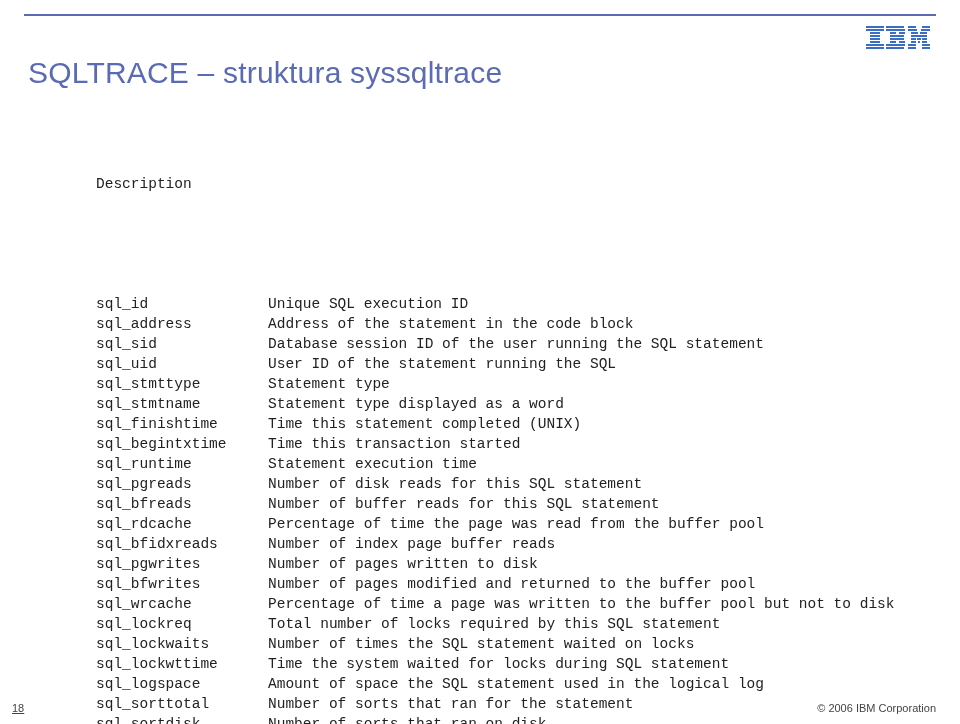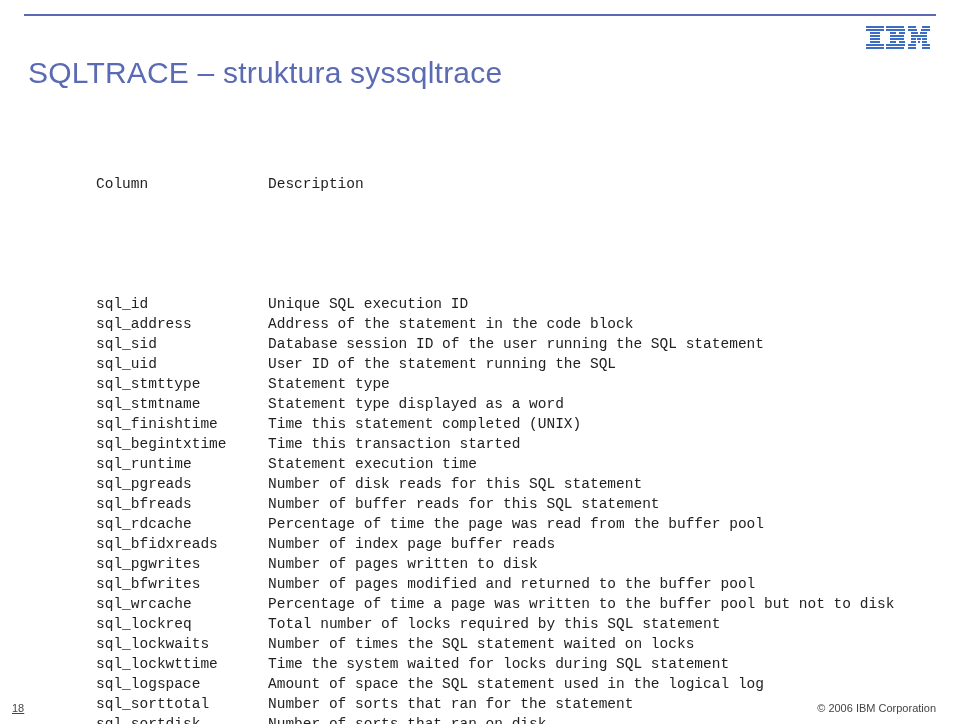--- a/index.html
+++ b/index.html
@@ -66,21 +66,20 @@
         <rect x="42" y="21" width="8" height="2"></rect>
         <rect x="56" y="21" width="8" height="2"></rect>
       </g>
     </svg>
   </div>
 
   <h1 class="title">SQLTRACE – struktura syssqltrace</h1>
 
   <div class="table-wrap mono">
     <div class="row">
-      <div class="col-a">Column</div>
       <div class="col-b">Description</div>
     </div>
     <div style="height:20px"></div>
     <div id="rows-container"><div class="row"><div class="col-a">sql_id</div><div class="col-b"><span class="col-b-inner">Unique SQL execution ID</span></div></div><div class="row"><div class="col-a">sql_address</div><div class="col-b"><span class="col-b-inner">Address of the statement in the code block</span></div></div><div class="row"><div class="col-a">sql_sid</div><div class="col-b"><span class="col-b-inner">Database session ID of the user running the SQL statement</span></div></div><div class="row"><div class="col-a">sql_uid</div><div class="col-b"><span class="col-b-inner">User ID of the statement running the SQL</span></div></div><div class="row"><div class="col-a">sql_stmttype</div><div class="col-b"><span class="col-b-inner">Statement type</span></div></div><div class="row"><div class="col-a">sql_stmtname</div><div class="col-b"><span class="col-b-inner">Statement type displayed as a word</span></div></div><div class="row"><div class="col-a">sql_finishtime</div><div class="col-b"><span class="col-b-inner">Time this statement completed (UNIX)</span></div></div><div class="row"><div class="col-a">sql_begintxtime</div><div class="col-b"><span class="col-b-inner">Time this transaction started</span></div></div><div class="row"><div class="col-a">sql_runtime</div><div class="col-b"><span class="col-b-inner">Statement execution time</span></div></div><div class="row"><div class="col-a">sql_pgreads</div><div class="col-b"><span class="col-b-inner">Number of disk reads for this SQL statement</span></div></div><div class="row"><div class="col-a">sql_bfreads</div><div class="col-b"><span class="col-b-inner">Number of buffer reads for this SQL statement</span></div></div><div class="row"><div class="col-a">sql_rdcache</div><div class="col-b"><span class="col-b-inner">Percentage of time the page was read from the buffer pool</span></div></div><div class="row"><div class="col-a">sql_bfidxreads</div><div class="col-b"><span class="col-b-inner">Number of index page buffer reads</span></div></div><div class="row"><div class="col-a">sql_pgwrites</div><div class="col-b"><span class="col-b-inner">Number of pages written to disk</span></div></div><div class="row"><div class="col-a">sql_bfwrites</div><div class="col-b"><span class="col-b-inner">Number of pages modified and returned to the buffer pool</span></div></div><div class="row"><div class="col-a">sql_wrcache</div><div class="col-b"><span class="col-b-inner">Percentage of time a page was written to the buffer pool but not to disk</span></div></div><div class="row"><div class="col-a">sql_lockreq</div><div class="col-b"><span class="col-b-inner">Total number of locks required by this SQL statement</span></div></div><div class="row"><div class="col-a">sql_lockwaits</div><div class="col-b"><span class="col-b-inner">Number of times the SQL statement waited on locks</span></div></div><div class="row"><div class="col-a">sql_lockwttime</div><div class="col-b"><span class="col-b-inner">Time the system waited for locks during SQL statement</span></div></div><div class="row"><div class="col-a">sql_logspace</div><div class="col-b"><span class="col-b-inner">Amount of space the SQL statement used in the logical log</span></div></div><div class="row"><div class="col-a">sql_sorttotal</div><div class="col-b"><span class="col-b-inner">Number of sorts that ran for the statement</span></div></div><div class="row"><div class="col-a">sql_sortdisk</div><div class="col-b"><span class="col-b-inner">Number of sorts that ran on disk</span></div></div></div>
   </div>
 
   <div class="slide-num">18</div>
   <div class="copyright">© 2006 IBM Corporation</div>
 
 </div>

